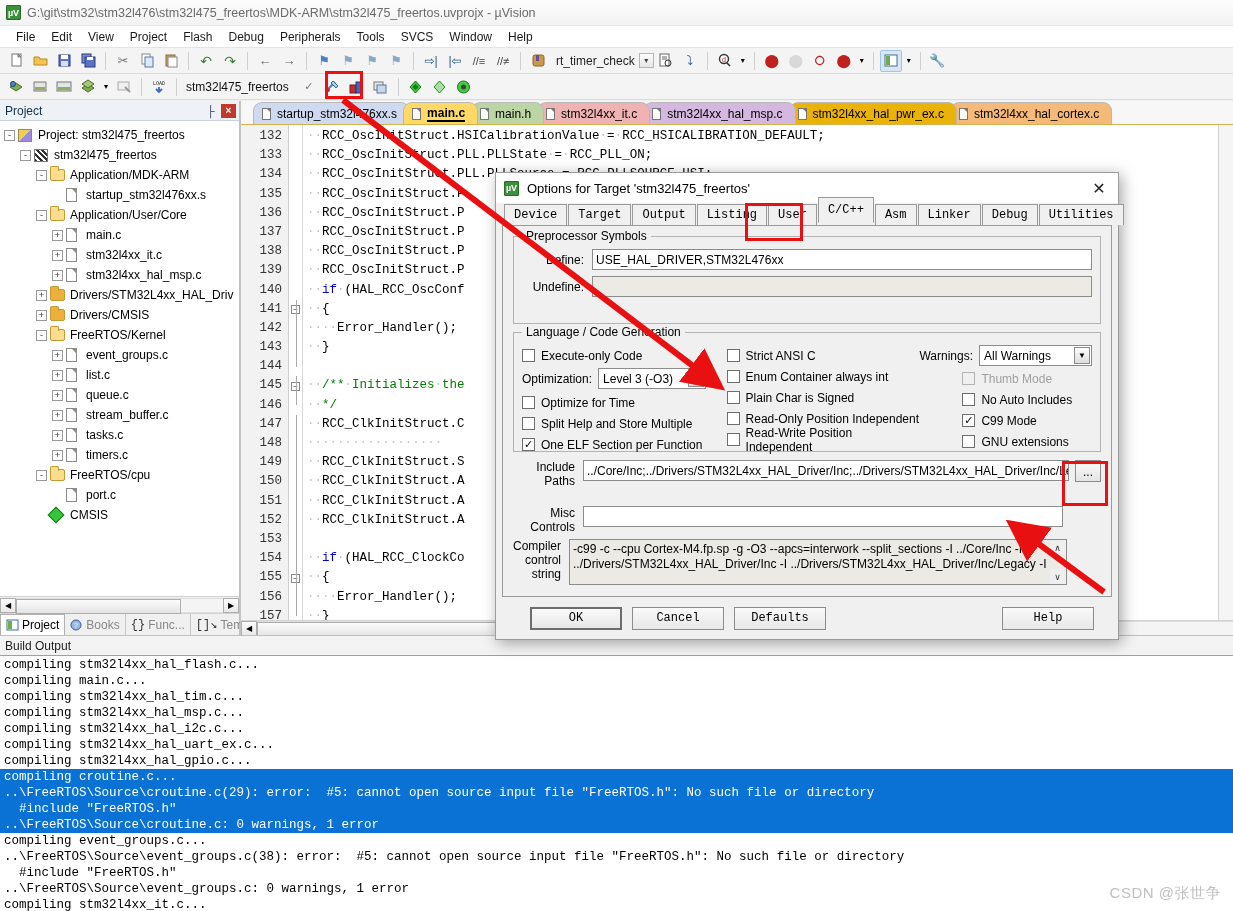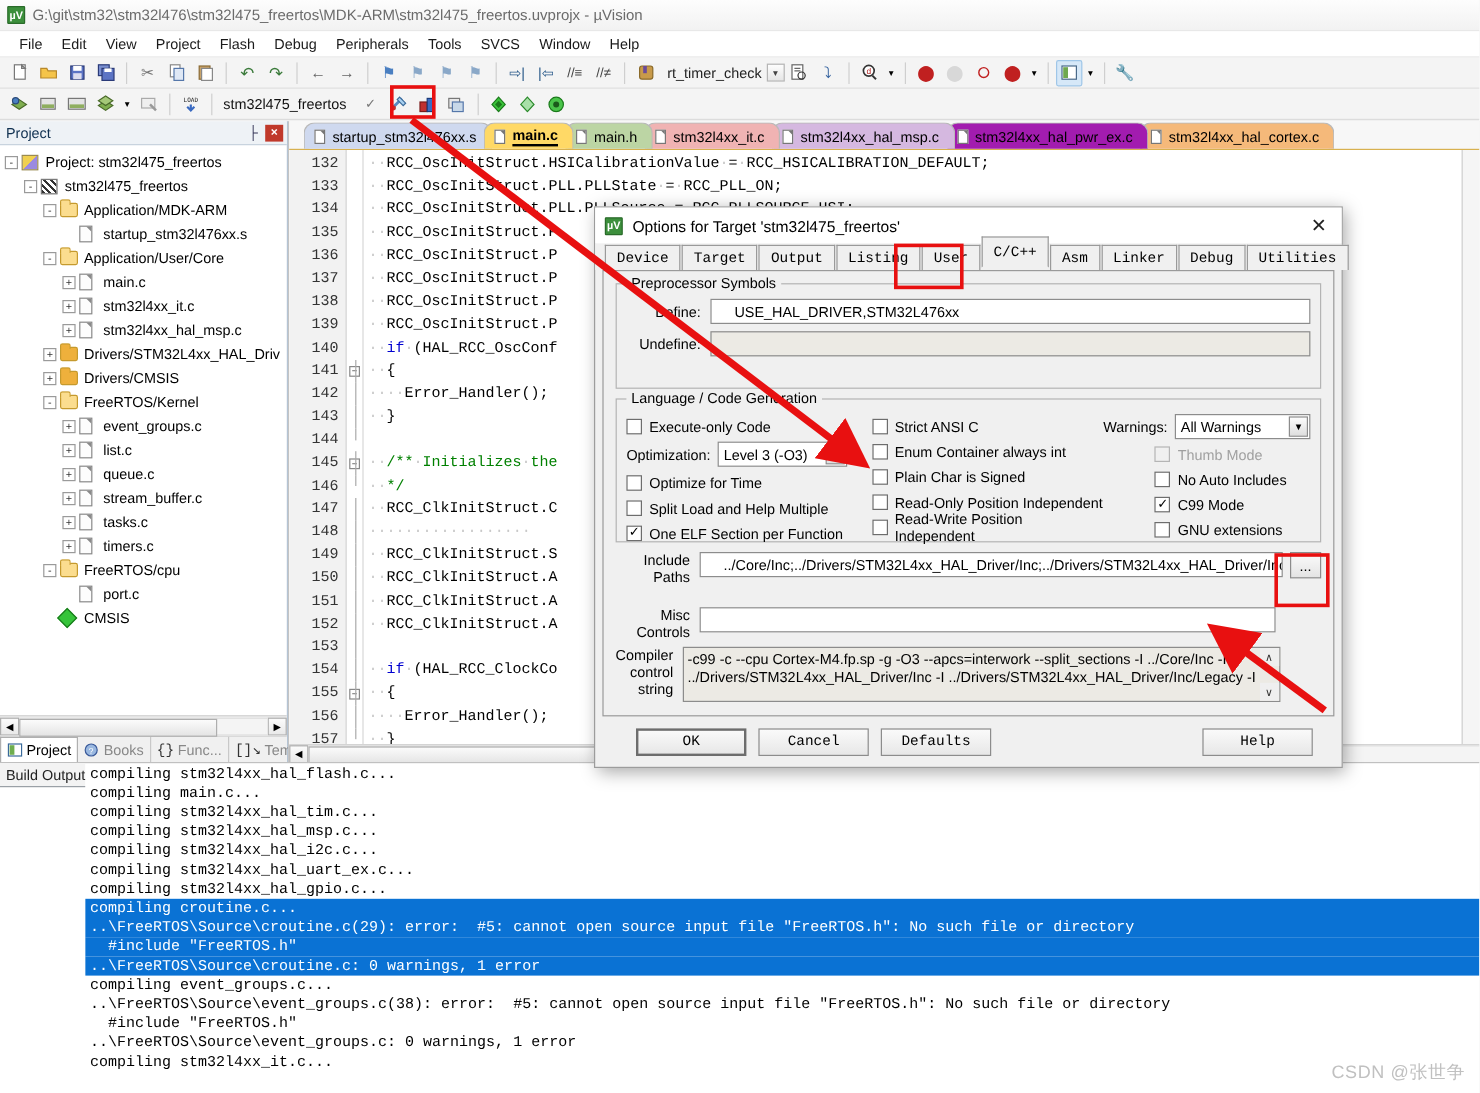--- a/index.html
+++ b/index.html
@@ -292,21 +292,21 @@
     display: flex; align-items: center;
     border-top: 1px solid #d4d4d4;
   }
 
   
   .build-panel {
     position: absolute;
     left: 0; right: 0; bottom: 0; height: 276px;
     background: #ffffff;
     border-top: 1px solid #c0c0c0;
-    display: flex; 
+    display: flex; flex-direction: column;
   }
   .build-header {
     height: 20px; background: #f3f3f3;
     display: flex; align-items: center;
     padding-left: 5px;
     font-size: 12px; color: #222;
     border-bottom: 1px solid #9aa0a6;
   }
   .build-body {
     flex: 1; overflow: hidden;
@@ -385,21 +385,21 @@
   }
   .group > legend, .group-title {
     position: absolute; top: -8px; left: 8px;
     background: #f0f0f0; padding: 0 4px;
     font-size: 12px; color: #000;
   }
   .frow { display: flex; align-items: center; margin-bottom: 6px; }
   .flabel { font-size: 12px; color: #000; text-align: right; }
   .tinput {
     height: 21px; border: 1px solid #8c8c8c; background: #fff;
-    font-size: 12px; padding: 1px 19px; color: #000;
+    font-size: 12px; padding: 1px 3px; color: #000;
     display: flex; align-items: center;
     overflow: hidden; white-space: nowrap;
     flex: 1;
   }
   .tinput.disabled { background: #eceae4; }
   .cbrow { display: flex; align-items: center; gap: 6px; height: 21px; font-size: 12px; }
   .cbox {
     width: 13px; height: 13px; border: 1px solid #6d6d6d; background: #fff;
     font-size: 11px; line-height: 11px; text-align: center; color: #000;
     flex: 0 0 auto; display:flex; align-items:center; justify-content:center;
@@ -912,21 +912,21 @@
             <span class="etab-label">main.h</span>
           </div>
           <div class="etab" style="background: rgb(240, 179, 179); z-index: 7;">
             <span class="efile"></span>
             <span class="etab-label">stm32l4xx_it.c</span>
           </div>
           <div class="etab" style="background: rgb(213, 184, 224); z-index: 6;">
             <span class="efile"></span>
             <span class="etab-label">stm32l4xx_hal_msp.c</span>
           </div>
-          <div class="etab" style="background: #a21caf; z-index: 5;">
+          <div class="etab" style="background: #eab308; z-index: 5;">
             <span class="efile"></span>
             <span class="etab-label">stm32l4xx_hal_pwr_ex.c</span>
           </div>
           <div class="etab" style="background: rgb(245, 185, 122); z-index: 4;">
             <span class="efile"></span>
             <span class="etab-label">stm32l4xx_hal_cortex.c</span>
           </div>
         </div>
       <div class="code-wrap">
         <div class="gutter" id="gutter-host">
@@ -1097,21 +1097,21 @@
                 <span>Level 3 (-O3)</span>
                 <span class="sb-arrow">▼</span>
               </div>
             </div>
             <div class="cbrow">
               <span class="cbox"></span>
               <span>Optimize for Time</span>
             </div>
             <div class="cbrow">
               <span class="cbox"></span>
-              <span>Split Load and Help Multiple</span>
+              <span>Split Help and Store Multiple</span>
             </div>
             <div class="cbrow">
               <span class="cbox">✓</span>
               <span>One ELF Section per Function</span>
             </div>
           </div>
 
           <div style="width:198px">
             <div class="cbrow">
               <span class="cbox"></span>

